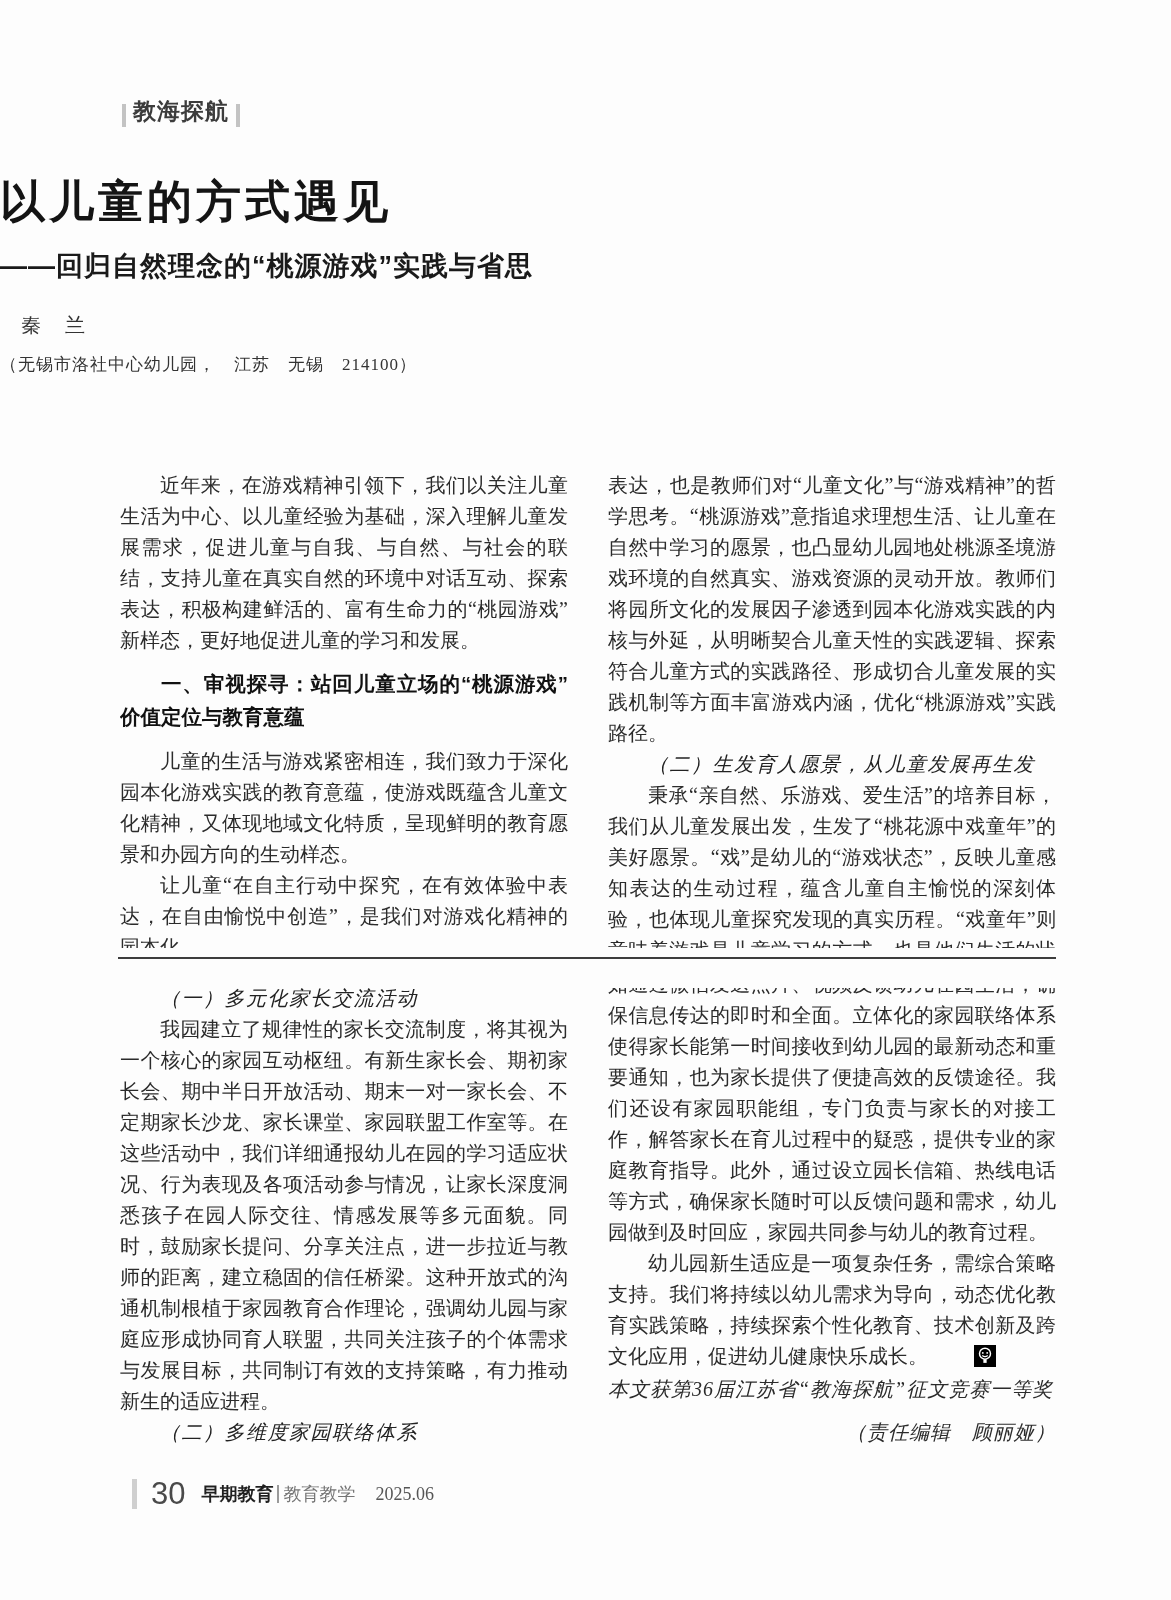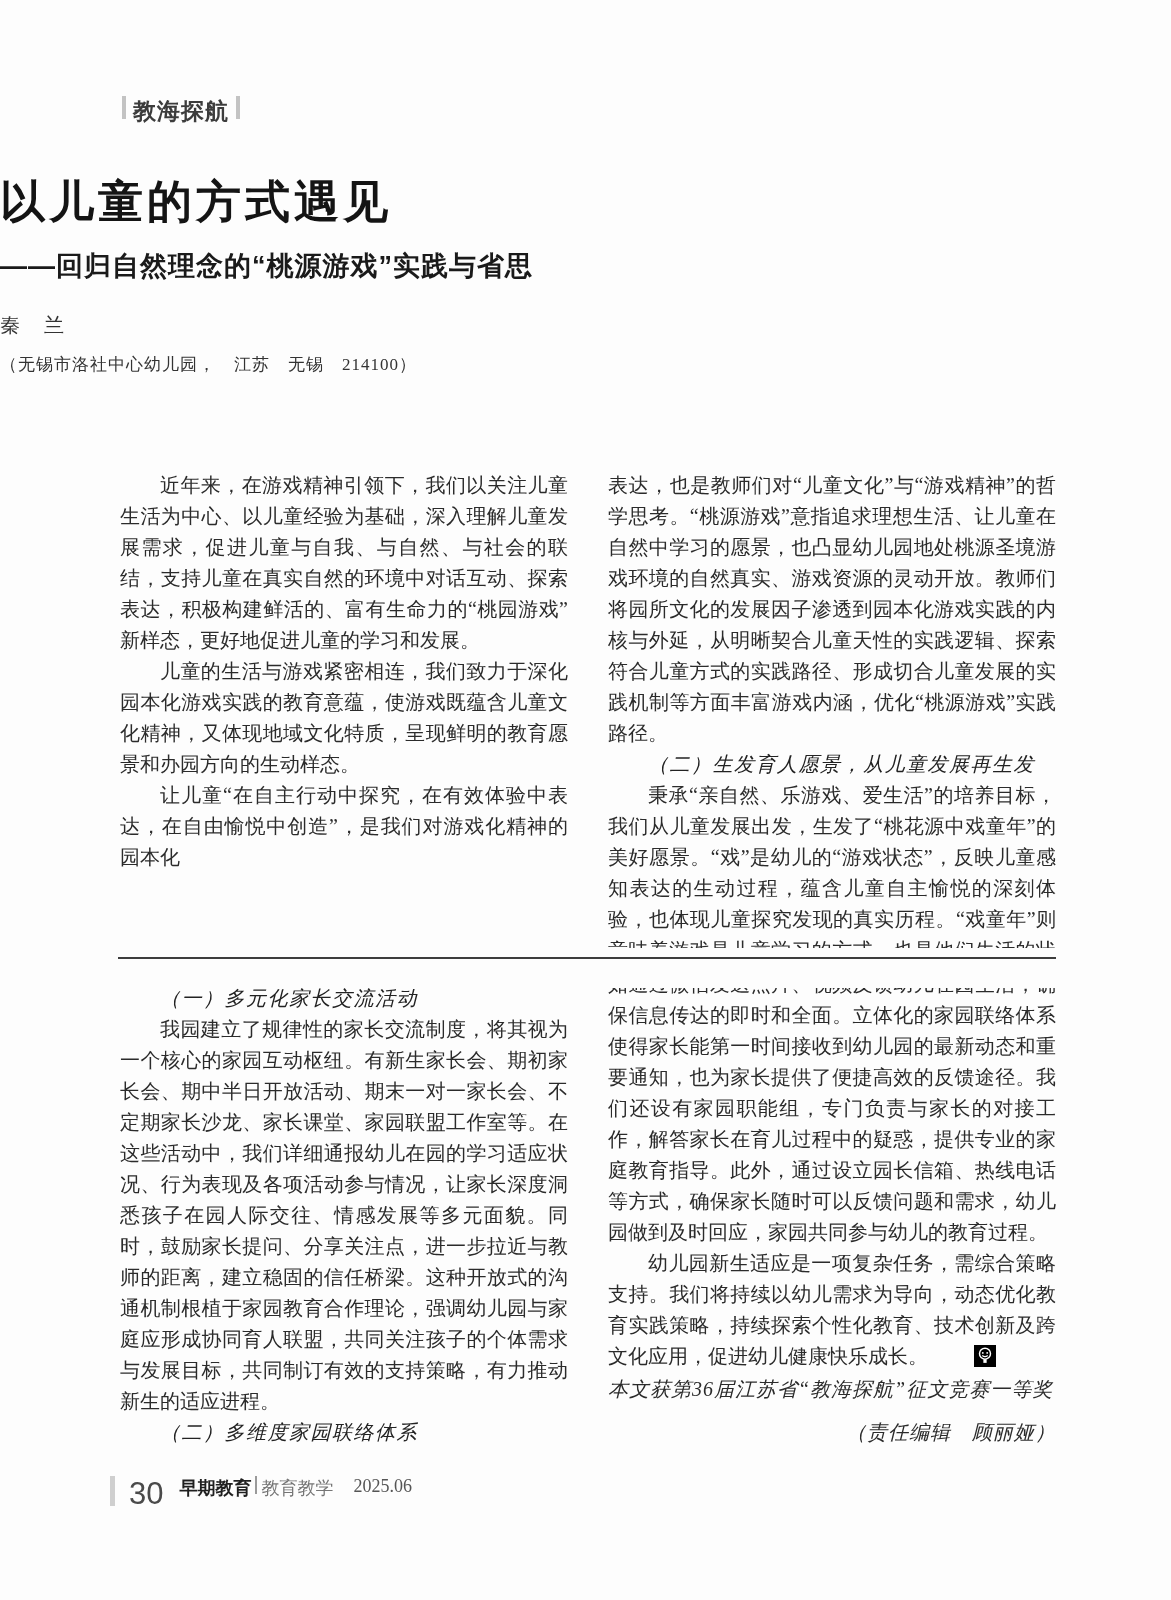--- a/index.html
+++ b/index.html
@@ -12,40 +12,40 @@
     background: #fdfdfd;
     font-family: "Liberation Serif", "DejaVu Serif", serif;
     color: #2b2b2b;
     overflow: hidden;
   }
 
   
   .header-badge {
     position: absolute;
     top: 96px; left: 122px;
-    display: flex; align-items: flex-start; gap: 7px;
+    display: flex; align-items: flex-end; gap: 7px;
     font-family: "Liberation Sans", "DejaVu Sans", sans-serif;
     font-weight: bold; font-size: 23px; color: #3c3c3c;
     letter-spacing: 1px;
   }
   .badge-bar { width: 4px; height: 23px; background: #c3c3c3; }
 
   
   .title-block { position: absolute; top: 172px; left: 0; width: 100%; text-align: left; }
   .title {
     margin: 0;
     font-family: "Liberation Sans", "DejaVu Sans", sans-serif;
     font-size: 45px; font-weight: 900; color: #141414; letter-spacing: 4px;
   }
   .subtitle {
     margin: 16px 0 0;
     font-family: "Liberation Sans", "DejaVu Sans", sans-serif;
     font-size: 27px; font-weight: bold; color: #1a1a1a; letter-spacing: 1px;
   }
-  .author { margin-top: 28px; font-size: 20px; color: #333; letter-spacing: 2px; }
+  .author { margin-top: 28px; font-size: 20px; color: #333; letter-spacing: 2px; padding-left: 21px; }
   .affiliation { margin-top: 14px; font-size: 17px; color: #333; letter-spacing: 1px; }
 
   
   .columns {
     position: absolute; left: 120px; width: 936px;
     display: flex; gap: 40px;
   }
   .section-1 { top: 470px; height: 478px; overflow: hidden; }
   .section-2 { top: 988px; height: 460px; overflow: hidden; align-items: flex-end; }
   .col { width: 448px; }
@@ -73,22 +73,22 @@
     border: none; border-top: 2px solid #3d3d3d; margin: 0;
   }
 
   .end-mark {
     display: inline-block; width: 22px; height: 22px;
     margin-left: 6px; vertical-align: -4px;
   }
 
   
   .footer {
-    position: absolute; left: 110px; top: 1476px;
-    display: flex; 
+    position: absolute; left: 132px; top: 1476px;
+    display: flex; align-items: center;
   }
   .footer-bar { width: 5px; height: 30px; background: #cfcfcf; margin-right: 14px; }
   .page-number {
     font-family: "Liberation Sans", "DejaVu Sans", sans-serif;
     font-size: 31px; color: #4a4a4a; margin-right: 16px;
   }
   .journal-name {
     font-family: "Liberation Sans", "DejaVu Sans", sans-serif;
     font-weight: bold; font-size: 18px; color: #1f1f1f;
   }
@@ -113,20 +113,21 @@
   <div class="title-block">
     <h1 class="title">以儿童的方式遇见</h1>
     <h2 class="subtitle">——回归自然理念的“桃源游戏”实践与省思</h2>
     <div class="author">秦　兰</div>
     <div class="affiliation">（无锡市洛社中心幼儿园，　江苏　无锡　214100）</div>
   </div>
 
   <div class="columns section-1">
     <div class="col">
       <p class="para indent">近年来，在游戏精神引领下，我们以关注儿童生活为中心、以儿童经验为基础，深入理解儿童发展需求，促进儿童与自我、与自然、与社会的联结，支持儿童在真实自然的环境中对话互动、探索表达，积极构建鲜活的、富有生命力的“桃园游戏”新样态，更好地促进儿童的学习和发展。</p>
+      <h3 class="heading">一、审视探寻：站回儿童立场的“桃源游戏”价值定位与教育意蕴</h3>
       <p class="para indent">儿童的生活与游戏紧密相连，我们致力于深化园本化游戏实践的教育意蕴，使游戏既蕴含儿童文化精神，又体现地域文化特质，呈现鲜明的教育愿景和办园方向的生动样态。</p>
       <p class="para indent">让儿童“在自主行动中探究，在有效体验中表达，在自由愉悦中创造”，是我们对游戏化精神的园本化</p>
     </div>
     <div class="col">
       <p class="para">表达，也是教师们对“儿童文化”与“游戏精神”的哲学思考。“桃源游戏”意指追求理想生活、让儿童在自然中学习的愿景，也凸显幼儿园地处桃源圣境游戏环境的自然真实、游戏资源的灵动开放。教师们将园所文化的发展因子渗透到园本化游戏实践的内核与外延，从明晰契合儿童天性的实践逻辑、探索符合儿童方式的实践路径、形成切合儿童发展的实践机制等方面丰富游戏内涵，优化“桃源游戏”实践路径。</p>
       <p class="para subheading">（二）生发育人愿景，从儿童发展再生发</p>
       <p class="para indent">秉承“亲自然、乐游戏、爱生活”的培养目标，我们从儿童发展出发，生发了“桃花源中戏童年”的美好愿景。“戏”是幼儿的“游戏状态”，反映儿童感知表达的生动过程，蕴含儿童自主愉悦的深刻体验，也体现儿童探究发现的真实历程。“戏童年”则意味着游戏是儿童学习的方式，也是他们生活的状态。在价值论层面，教师始终将儿童的价值、利益和福祉置于</p>
     </div>
   </div>
 

